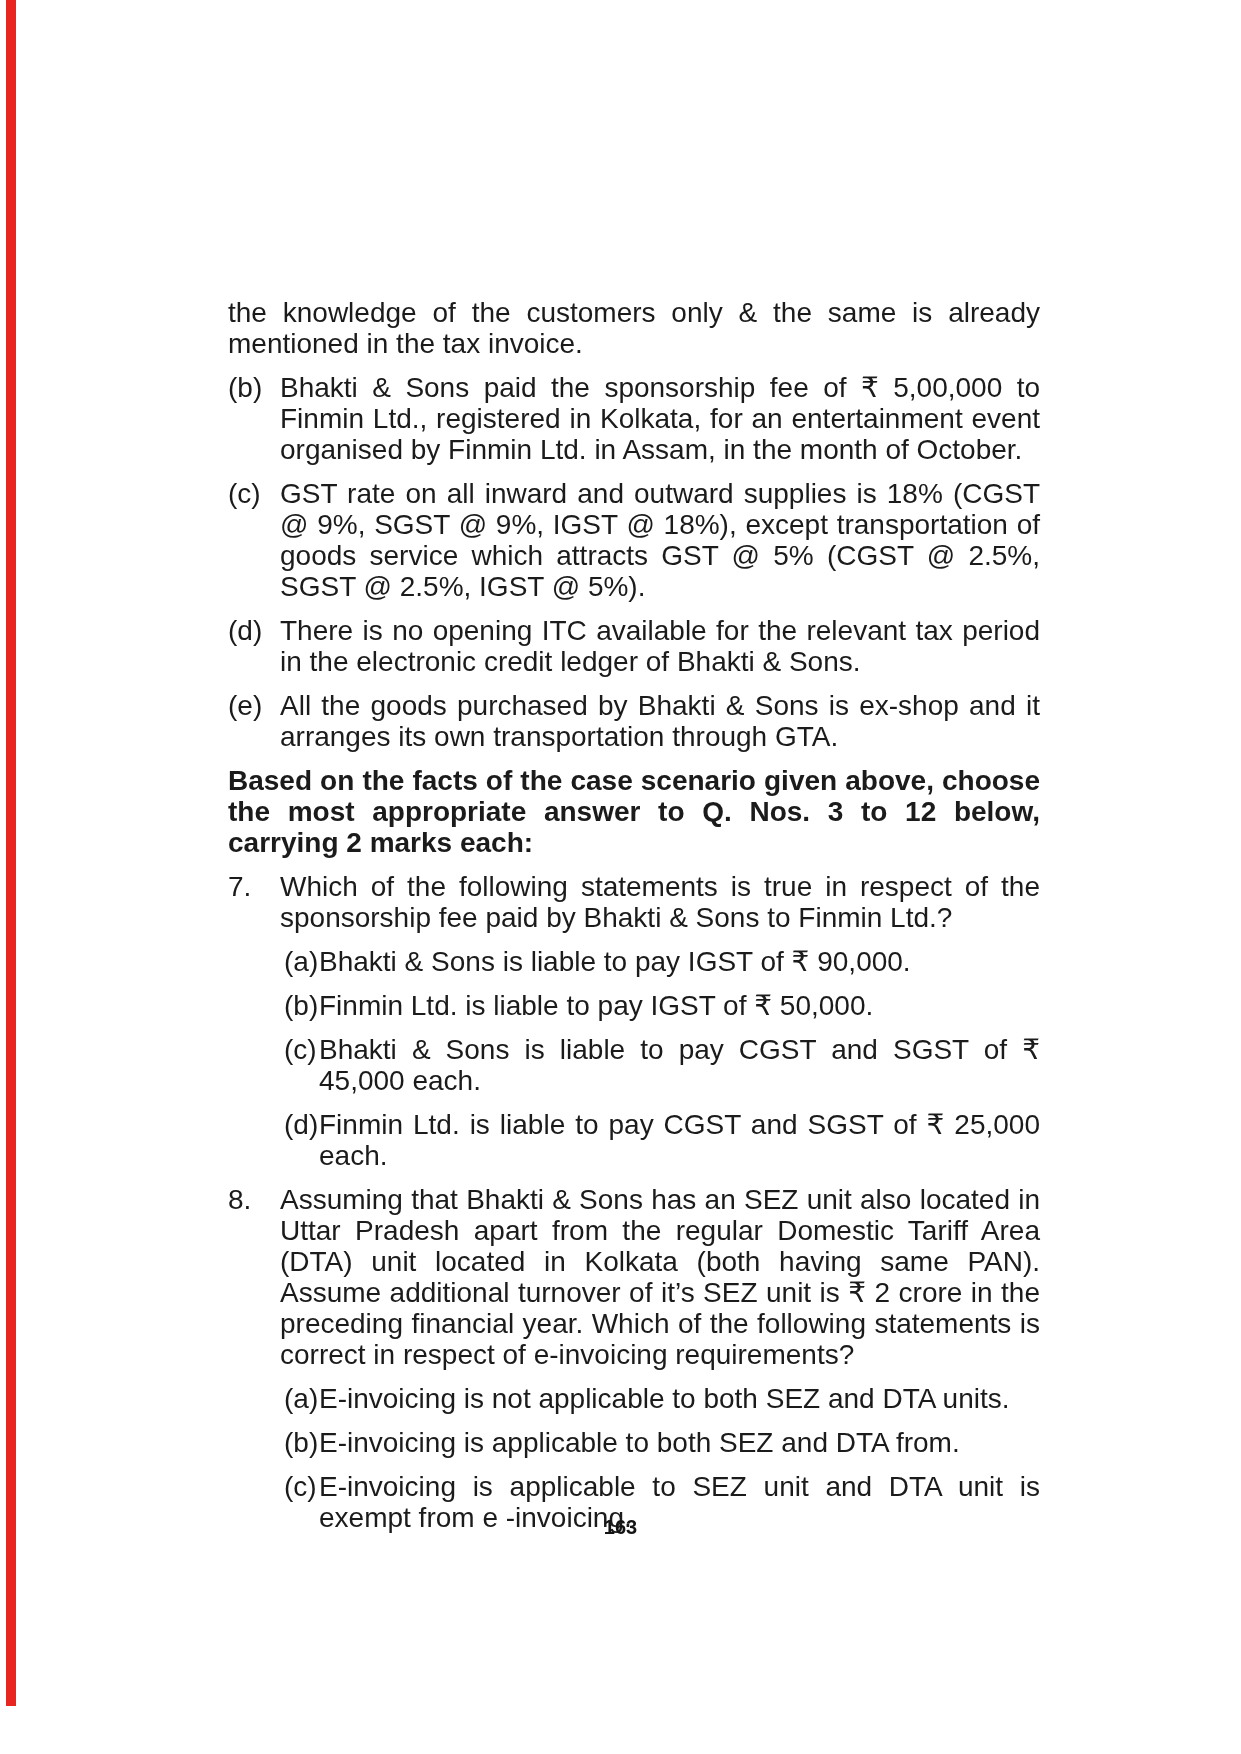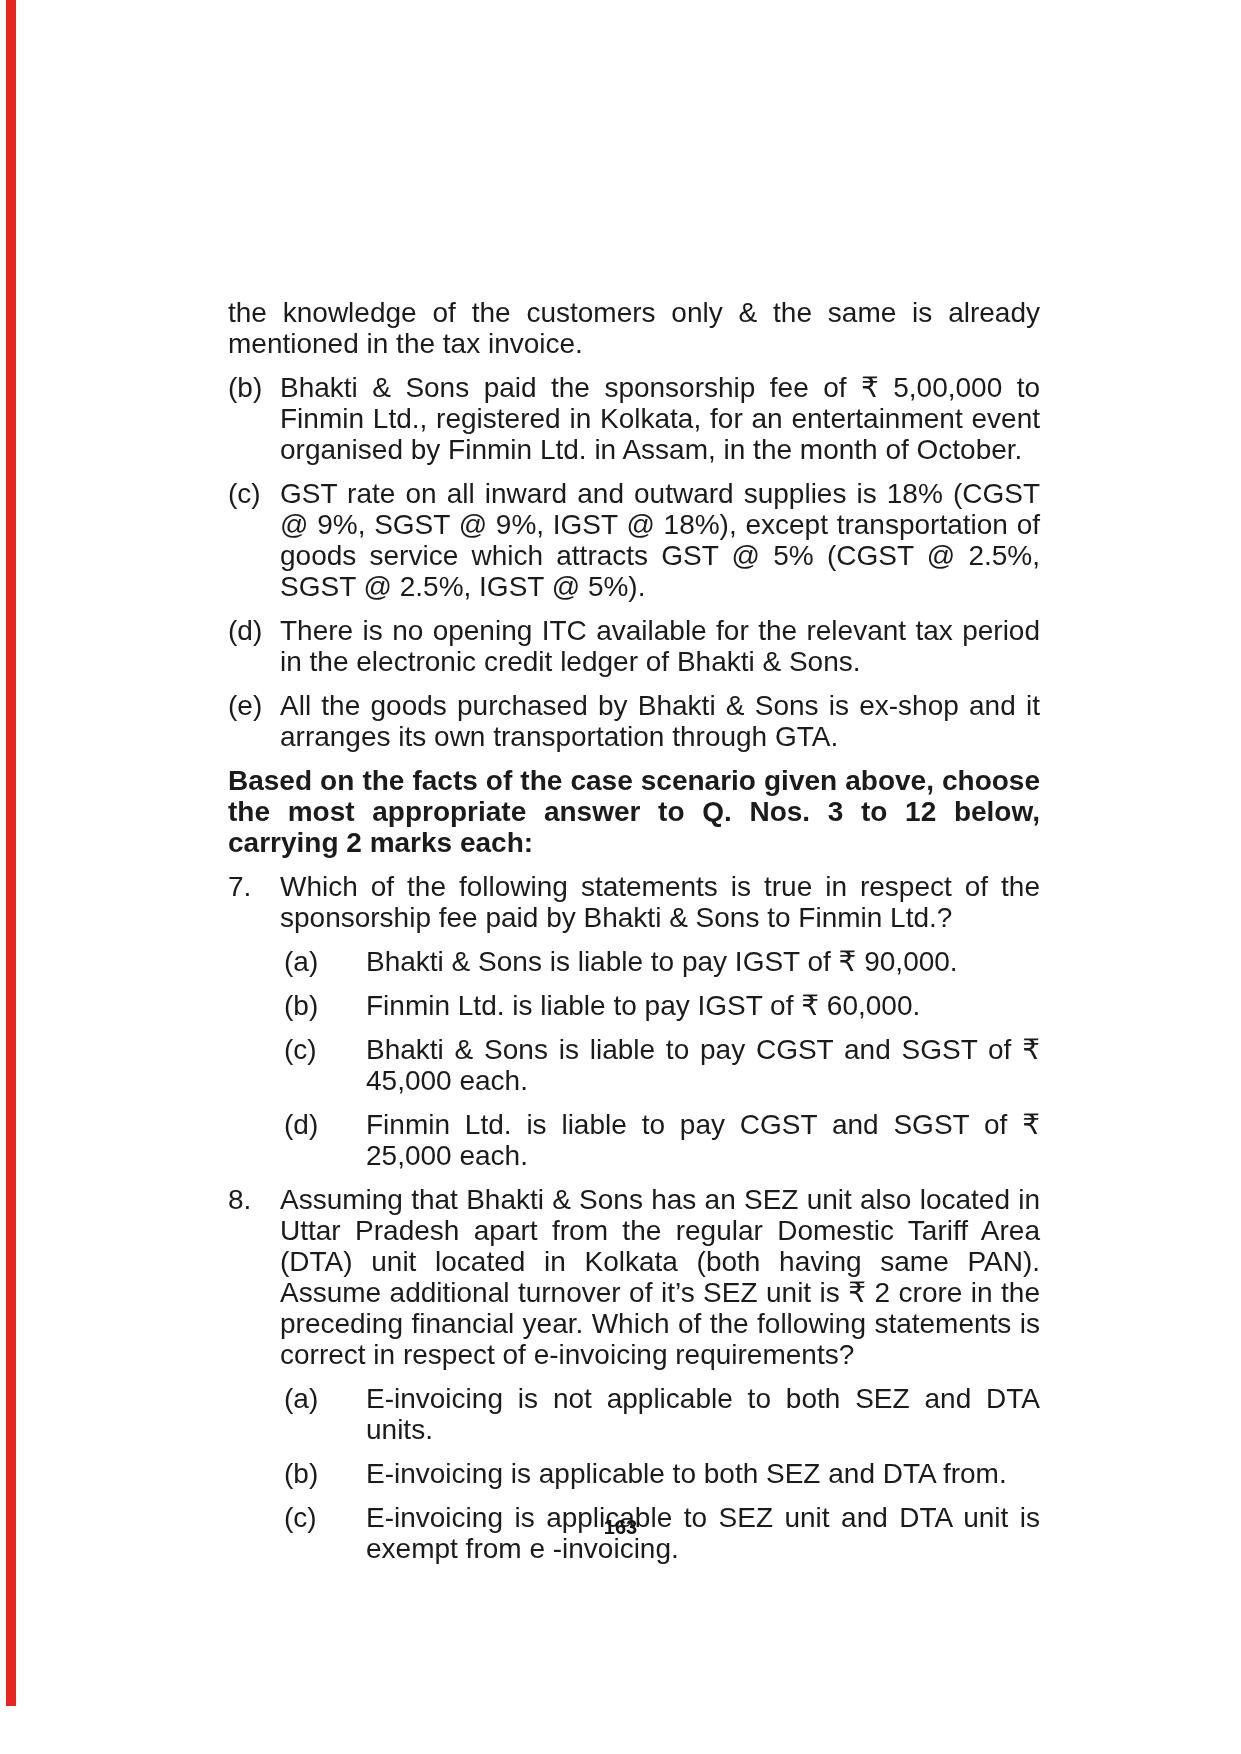--- a/index.html
+++ b/index.html
@@ -48,21 +48,21 @@
   
   .opts { margin-left: 56px; margin-top: 13px; }
   .opt { position: relative; margin: 0 0 13px 0; }
   .opt > .lbl {
     position: absolute;
     left: 0;
     top: 0;
     width: 61px;
   }
   .opt > .bd {
-    margin-left: 82px;
+    margin-left: 35px;
     text-align: justify;
   }
   .page-number {
     position: absolute;
     top: 1513px;
     left: 0;
     width: 1241px;
     text-align: center;
     font-size: 20px;
     line-height: 28px;
@@ -107,21 +107,21 @@
   <div class="item">
     <span class="lbl">7.</span>
     <div class="bd">Which of the following statements is true in respect of the sponsorship fee paid by Bhakti &amp; Sons to Finmin Ltd.?</div>
     <div class="opts">
       <div class="opt">
         <span class="lbl">(a)</span>
         <div class="bd">Bhakti &amp; Sons is liable to pay IGST of ₹ 90,000.</div>
       </div>
       <div class="opt">
         <span class="lbl">(b)</span>
-        <div class="bd">Finmin Ltd. is liable to pay IGST of ₹ 60,000.</div>
+        <div class="bd">Finmin Ltd. is liable to pay IGST of ₹ 50,000.</div>
       </div>
       <div class="opt">
         <span class="lbl">(c)</span>
         <div class="bd">Bhakti &amp; Sons is liable to pay CGST and SGST of ₹ 45,000 each.</div>
       </div>
       <div class="opt">
         <span class="lbl">(d)</span>
         <div class="bd">Finmin Ltd. is liable to pay CGST and SGST of ₹ 25,000 each.</div>
       </div>
     </div>

